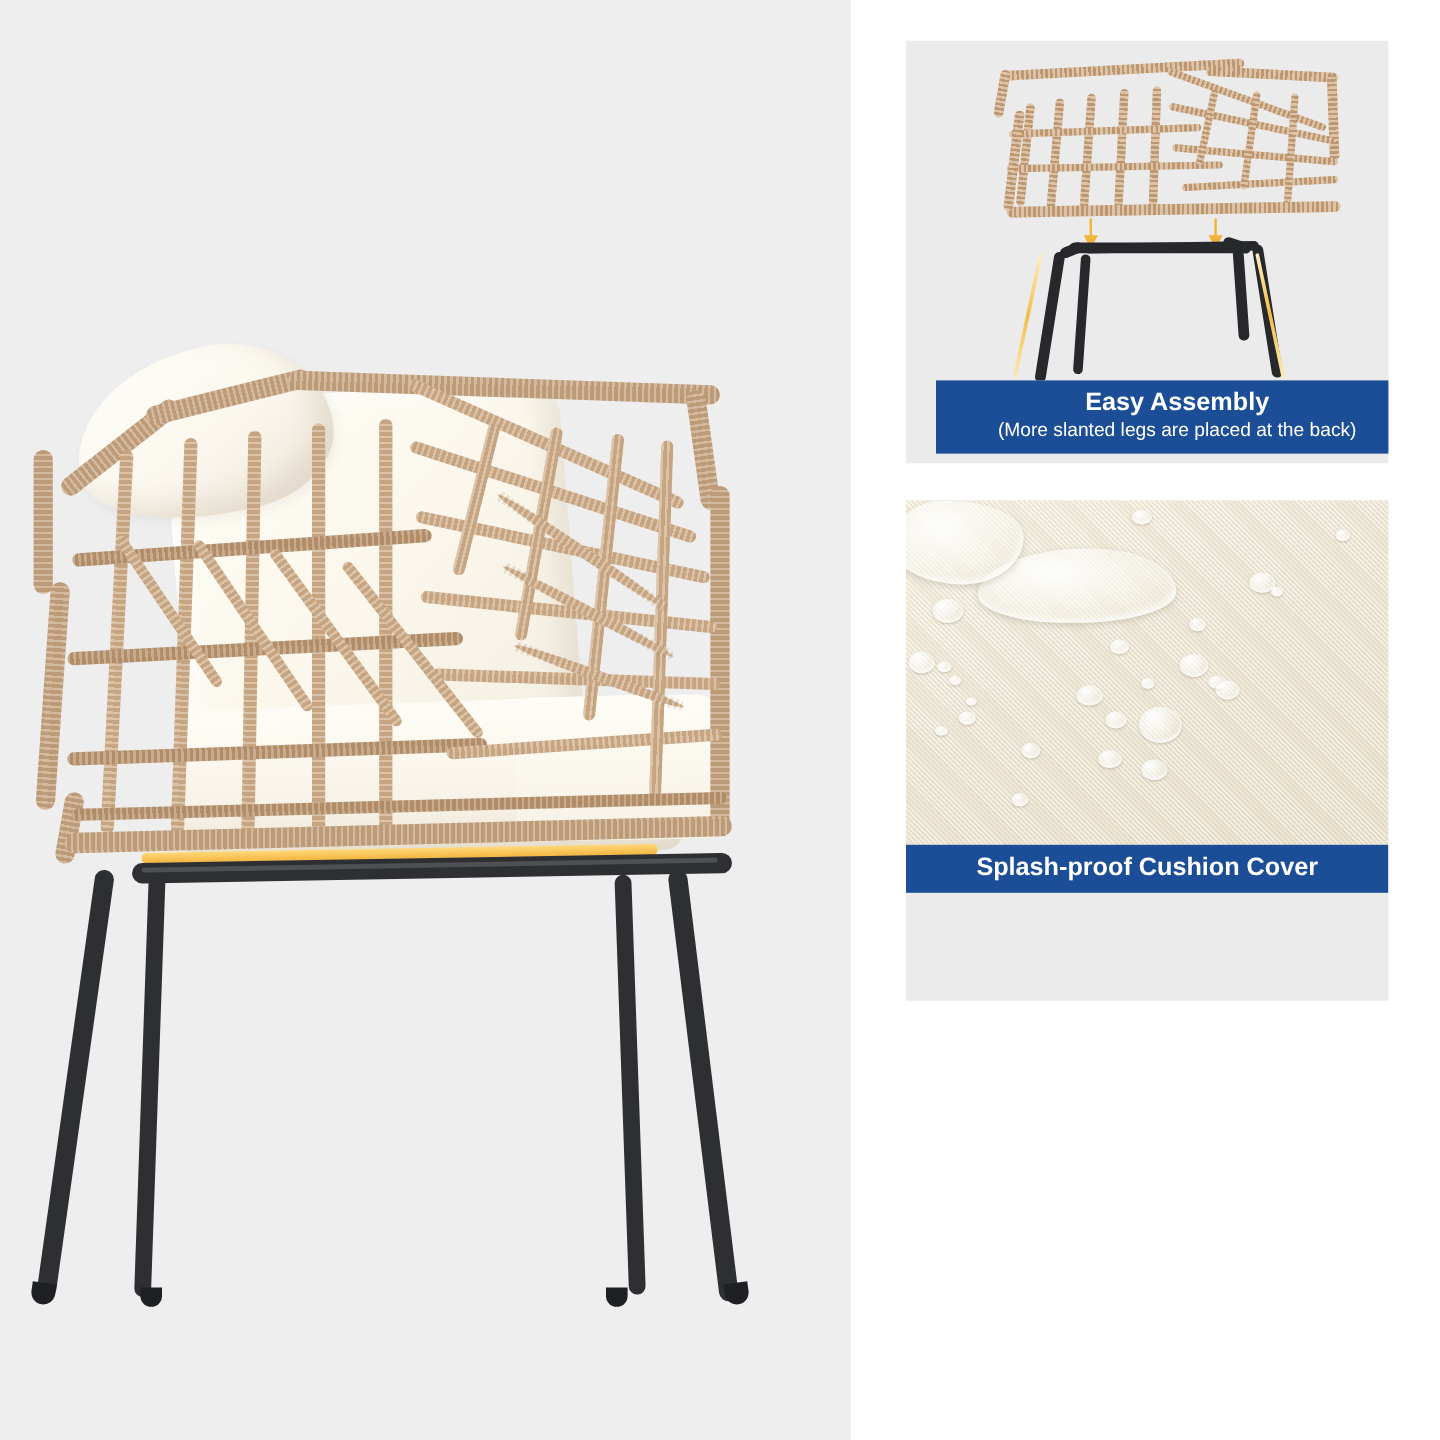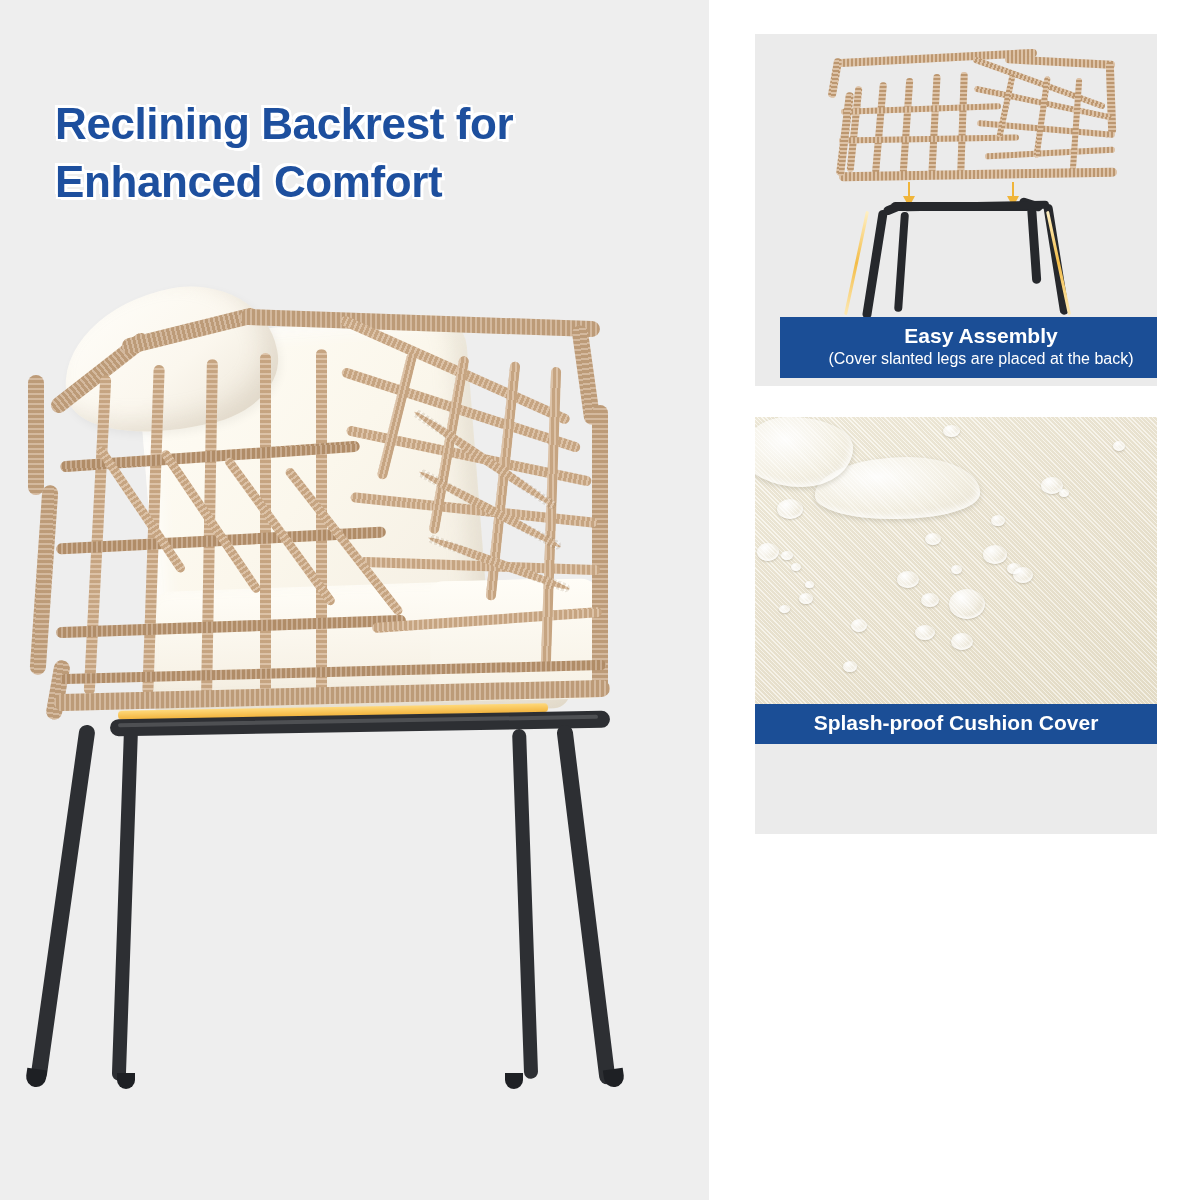--- a/index.html
+++ b/index.html
@@ -157,22 +157,20 @@
     border-top:20px solid #f3b84a; transform:rotate(-148deg);
   }
 </style>
 </head>
 <body>
 
 <div class="page">
 
   <div class="hero">
 
-    <div class="headline">Reclining Backrest for
-Enhanced Comfort</div>
 
     <div class="chair-stage">
 
       <div class="cush-back"></div>
       <div class="cush-pillow"></div>
       <div class="cush-seat"></div>
       <div class="cush-seat2"></div>
 
       <div class="rattan">
 
@@ -281,21 +279,21 @@
           <div class="mleg" style="left:272px; top:172px; width:9px; height:78px; transform:rotate(-4deg); transform-origin:top center;"></div>
           <div class="mleg" style="left:288px; top:170px; width:9px; height:112px; transform:rotate(-9deg); transform-origin:top center;"></div>
           <div class="mleg" style="left:148px; top:168px; width:146px; height:8px; transform:rotate(-1deg);"></div>
 
           <div class="guide" style="left:100px; top:176px; height:106px; transform:rotate(12deg);"></div>
           <div class="guide" style="left:302px; top:176px; height:106px; transform:rotate(-12deg);"></div>
         </div>
       </div>
       <div class="caption" style="top:283px;margin-left:25px;">
         <div class="t1">Easy Assembly</div>
-        <div class="t2">(Cover slanted legs are placed at the back)</div>
+        <div class="t2">(More slanted legs are placed at the back)</div>
       </div>
     </div>
 
     <div class="panel" style="top:417px; height:417px;">
       <div class="panel-img" style="height:287px;">
         <div class="fabric"></div>
         <div class="puddle" style="left:60px; top:40px; width:165px; height:62px; border-radius:58% 44% 52% 46% / 62% 58% 42% 38%;"></div>
         <div class="puddle" style="left:-12px; top:0px; width:110px; height:70px; border-radius:40% 58% 46% 54% / 52% 44% 56% 48%;"></div>
         <div class="drop" style="left:188px; top:8px; width:17px; height:12px;"></div>
         <div class="drop" style="left:358px; top:24px; width:12px; height:10px;"></div>

